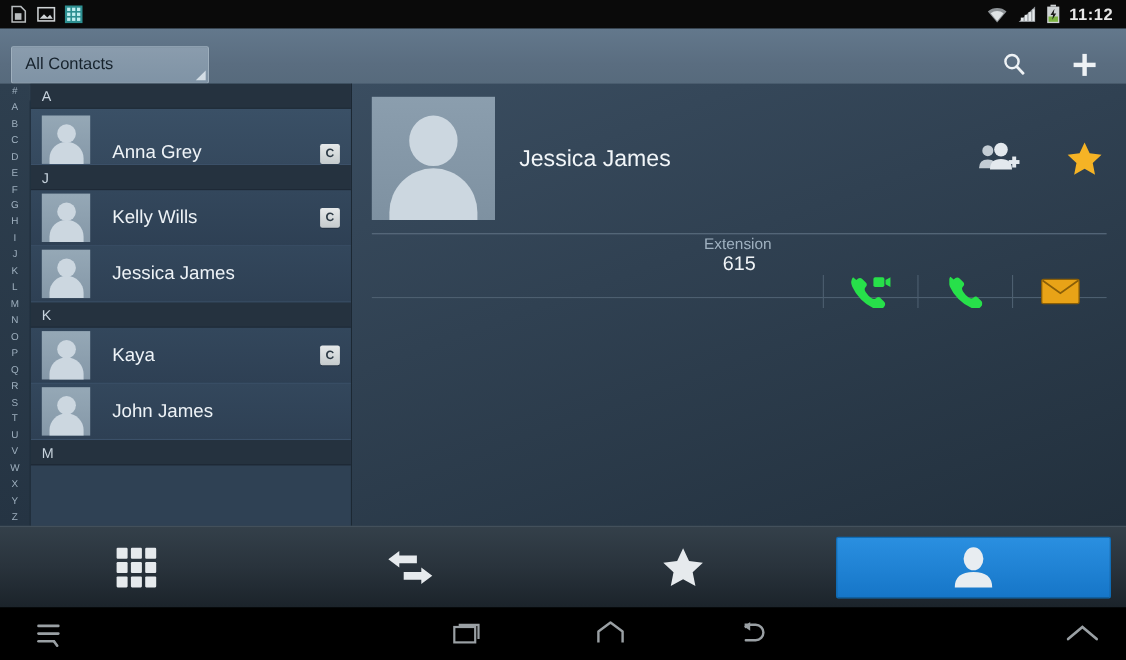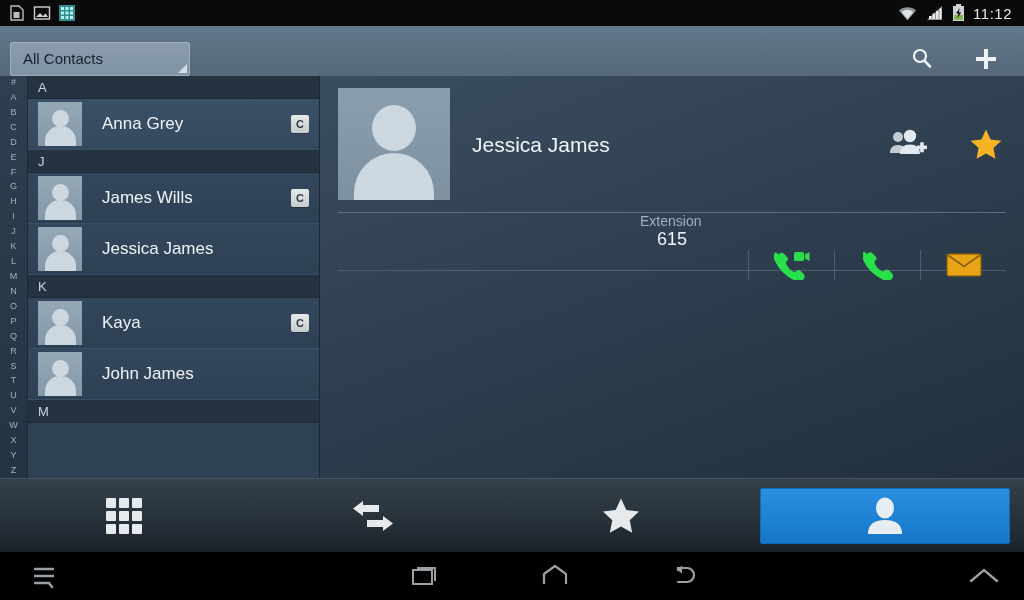--- a/index.html
+++ b/index.html
@@ -12,21 +12,21 @@
     position:relative; width:1024px; height:600px;
     background:linear-gradient(180deg,#35485a 0%,#2b3b4a 45%,#22303d 100%);
   }
 
   
   #statusbar {
     position:absolute; top:0; left:0; width:1024px; height:26px;
     background:#0a0a0a; display:flex; align-items:center;
   }
   .sb-left { display:flex; align-items:center; gap:7px; padding-left:8px; }
-  .sb-right { margin-left:auto; display:flex; align-items:center; gap:8px; padding-right:12px; }
+  .sb-right { margin-left:auto; display:flex; align-items:center; gap:8px; padding-right:12px;font-weight:bold; }
   .notif-ic { width:18px; height:18px; display:block; }
   .sb-time {
     color:#e9e9e9; font-size:15px; letter-spacing:.5px;
     font-family:"Liberation Sans", sans-serif;
   }
 
   
   #actionbar {
     position:absolute; top:26px; left:0; width:1024px; height:66px;
     background:linear-gradient(180deg,#63788c 0%,#5a6d80 50%,#546879 100%);
@@ -77,21 +77,21 @@
     height:23px; background:#25323f;
     color:#c8d4de; font-size:13px;
     display:flex; align-items:center; padding-left:10px;
     border-bottom:1px solid #1d2935;
   }
   .row {
     height:51px; display:flex; align-items:center;
     border-bottom:1px solid #3b5068;
     background:linear-gradient(180deg,#33475c 0%,#2e4054 100%);
   }
-  .row.sel { background:linear-gradient(180deg,#3a5066 0%,#35495e 100%); }
+  .row.sel { background:linear-gradient(180deg,#3a5066 0%,#35495e 100%);align-items:flex-end; }
   .av {
     width:44px; height:44px; margin-left:10px; flex:none;
     background:linear-gradient(180deg,#95a8b6 0%,#8598a8 100%);
     position:relative; overflow:hidden;
   }
   .av::before {
     content:""; position:absolute; left:50%; top:18%;
     width:17px; height:17px; margin-left:-8.5px; border-radius:50%;
     background:#ccd7e0;
   }
@@ -281,21 +281,21 @@
     <div id="list">
         <div class="sec-hdr">A</div>
         <div class="row sel">
           <div class="av"></div>
           <div class="rname">Anna Grey</div>
           <div class="badge">C</div>
         </div>
         <div class="sec-hdr">J</div>
         <div class="row">
           <div class="av"></div>
-          <div class="rname">James Wills</div>
+          <div class="rname">Kelly Wills</div>
           <div class="badge">C</div>
         </div>
         <div class="row">
           <div class="av"></div>
           <div class="rname">Jessica James</div>
         </div>
         <div class="sec-hdr">K</div>
         <div class="row">
           <div class="av"></div>
           <div class="rname">Kaya</div>

